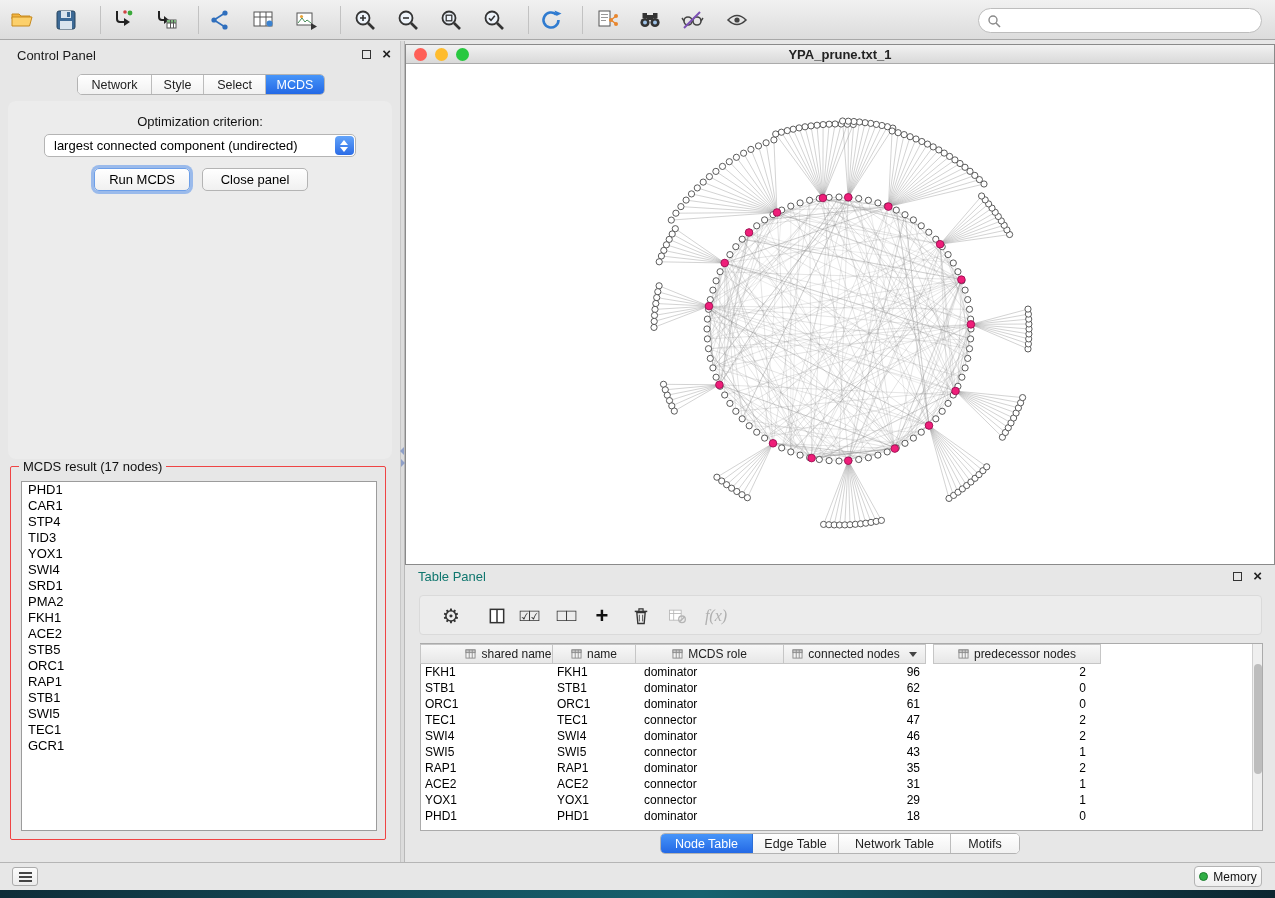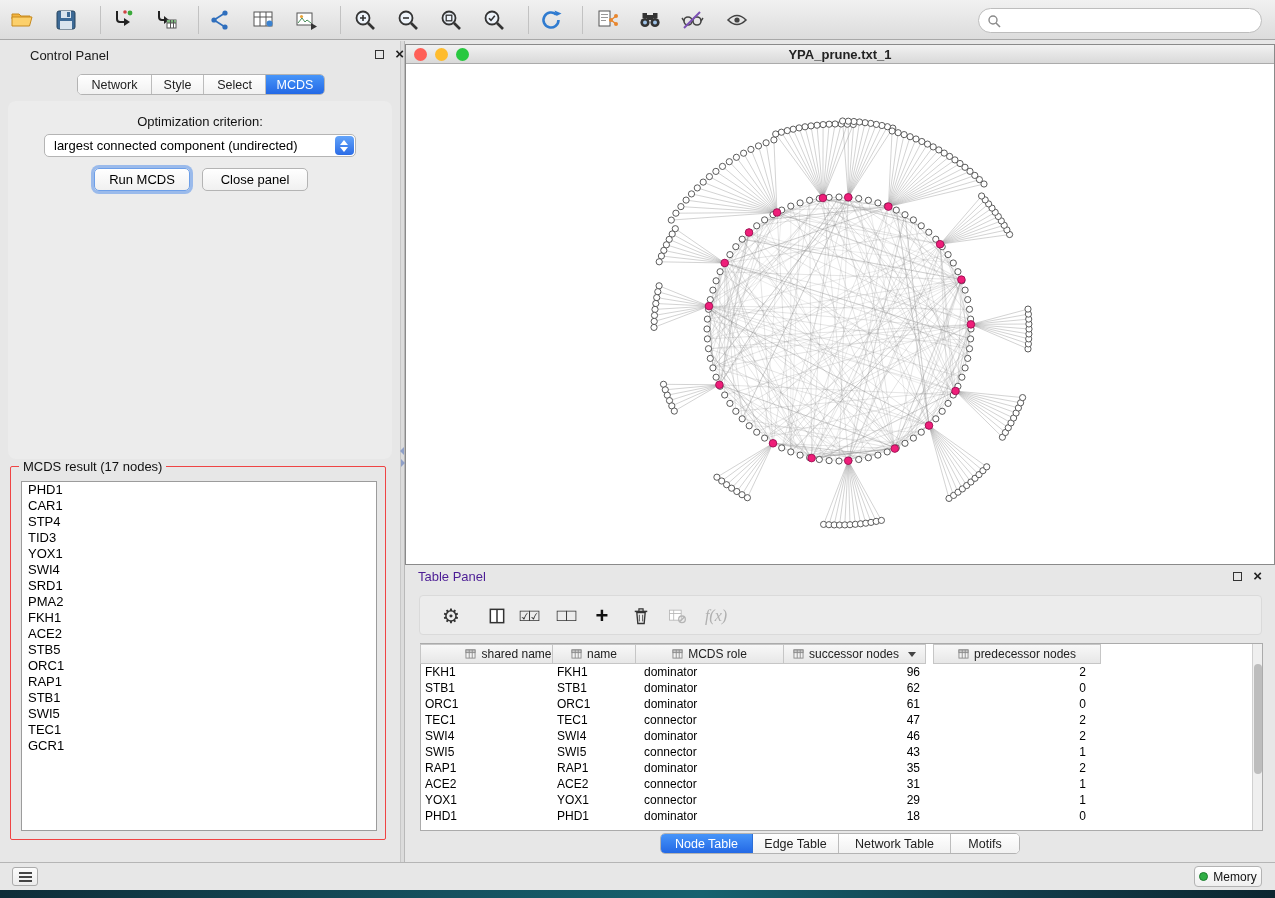--- a/index.html
+++ b/index.html
@@ -23,21 +23,21 @@
   
   #splitter { position:absolute; left:400px; top:41px; width:5px; height:821px;
               background:#dcdcdc; border-left:1px solid #c7c7c7; border-right:1px solid #b9b9b9; }
   .split-arrow-l { position:absolute; left:-1px; top:406px; width:0; height:0;
                    border-top:4px solid transparent; border-bottom:4px solid transparent; border-right:4px solid #8fa0c8; }
   .split-arrow-r { position:absolute; left:0px; top:418px; width:0; height:0;
                    border-top:4px solid transparent; border-bottom:4px solid transparent; border-left:4px solid #8fa0c8; }
 
   
   #control-panel { position:absolute; left:0; top:41px; width:400px; height:821px; background:#e7e7e7; }
-  .panel-title-row { position:absolute; left:16px; top:3px; width:100%; height:22px; }
+  .panel-title-row { position:absolute; left:3px; top:3px; width:100%; height:22px; }
   .panel-title { position:absolute; left:14px; top:4px; font-size:13px; color:#1a1a1a; }
   .win-min { position:absolute; width:9px; height:9px; border:1.5px solid #333; top:6px; }
   .win-close { position:absolute; top:2px; font-size:15px; font-weight:bold; color:#222; line-height:16px; }
   #cp-min { right:32px; } #cp-close { right:12px; }
 
   .segmented { position:absolute; display:flex; border:1px solid #b3b3b3; border-radius:5px;
                overflow:hidden; background:#fff; height:21px; }
   .seg { display:flex; align-items:center; justify-content:center; font-size:12.5px;
          color:#222; border-right:1px solid #bcbcbc; background:linear-gradient(#ffffff,#f1f1f1); }
   .seg:last-child { border-right:none; }
@@ -77,21 +77,21 @@
   #net-titlebar { position:absolute; left:0; top:0; width:100%; height:19px;
                   background:linear-gradient(#f2f2f2,#d9d9d9); border-bottom:1px solid #ababab; }
   .traffic { position:absolute; top:3px; width:13px; height:13px; border-radius:50%; }
   #tl-red { left:8px; } #tl-yellow { left:29px; } #tl-green { left:50px; }
   #net-title { position:absolute; left:0; top:2px; width:100%; text-align:center;
                font-size:13px; font-weight:600; color:#222; }
   #net-canvas { position:absolute; left:0; top:19px; width:868px; height:500px; background:#fff; }
 
   
   #table-panel { position:absolute; left:405px; top:565px; width:870px; height:297px; background:#e7e7e7; }
-  #tp-title { position:absolute; left:13px; top:4px; font-size:13px; color:#4c1d95; }
+  #tp-title { position:absolute; left:13px; top:4px; font-size:13px; color:#0f766e; }
   #tp-min { right:33px; top:7px; } #tp-close { right:13px; top:3px; }
   #tp-toolbar { position:absolute; left:14px; top:30px; width:843px; height:40px;
                 background:#ececec; border:1px solid #dadada; border-radius:4px; }
   .tp-icon { position:absolute; top:7px; width:26px; height:26px; display:flex;
              align-items:center; justify-content:center; }
   .gear-glyph { font-size:20px; color:#333; }
   .check-pair { font-size:14px; color:#333; letter-spacing:-3px; }
   .plus-glyph { font-size:22px; font-weight:bold; color:#111; line-height:22px; }
   .fx-glyph { font-family:"Liberation Serif", serif; font-style:italic; font-size:16px; color:#b0b0b0; }
 
@@ -1067,21 +1067,21 @@
               <path d="M4.6 1v9M7.9 1v9" stroke="#8a8a8a"></path>
             </svg>
             <span>MCDS role</span>
           </div>
           <div class="hcell" style="left: 362px; width: 143px;">
             <svg width="11" height="10" viewBox="0 0 12 11">
               <rect x="1" y="1" width="10" height="9" fill="#f2f2f2" stroke="#8a8a8a"></rect>
               <rect x="1" y="1" width="10" height="3" fill="#c9c9c9" stroke="#8a8a8a"></rect>
               <path d="M4.6 1v9M7.9 1v9" stroke="#8a8a8a"></path>
             </svg>
-            <span>successor nodes</span>
+            <span>connected nodes</span>
             <span class="chev"></span>
           </div>
           <div class="hcell" style="left: 512px; width: 168px;">
             <svg width="11" height="10" viewBox="0 0 12 11">
               <rect x="1" y="1" width="10" height="9" fill="#f2f2f2" stroke="#8a8a8a"></rect>
               <rect x="1" y="1" width="10" height="3" fill="#c9c9c9" stroke="#8a8a8a"></rect>
               <path d="M4.6 1v9M7.9 1v9" stroke="#8a8a8a"></path>
             </svg>
             <span>predecessor nodes</span>
           </div>

